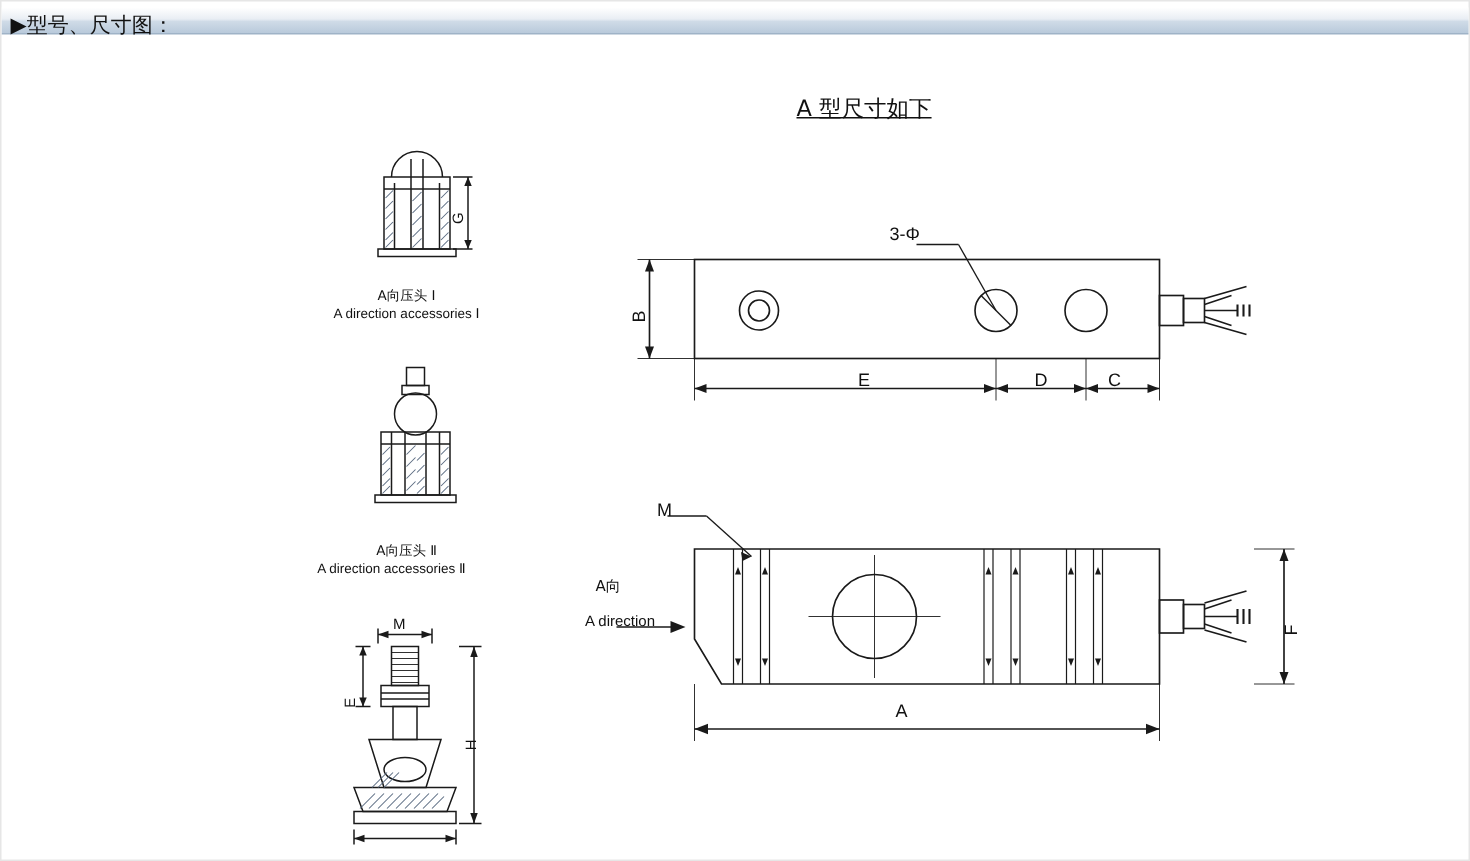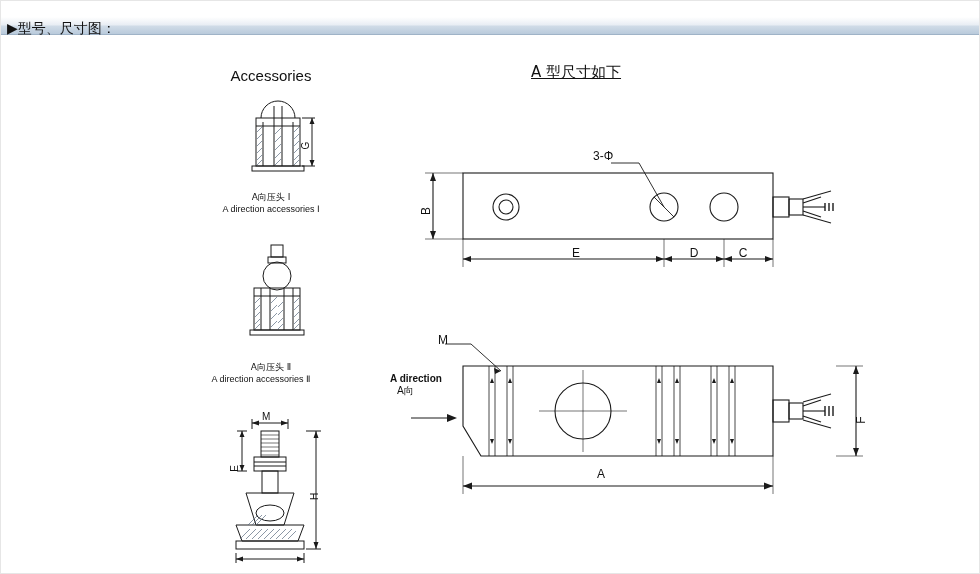--- a/index.html
+++ b/index.html
@@ -16,21 +16,21 @@
     height: 574px;
     background: #ffffff;
     overflow: hidden;
     border: 1px solid #e6e6e6;
     box-sizing: border-box;
   }
   
   #header-bar {
     position: absolute;
     left: 0;
-    top: 16px;
+    top: 4px;
     width: 980px;
     height: 18px;
     background: linear-gradient(to bottom, #ffffff 0%, #e9eef4 45%, #cfdbe7 55%, #b9cadb 100%);
     border-bottom: 1px solid #9fb3c7;
     box-sizing: border-box;
   }
   #header-title {
     position: absolute;
     left: 6px;
     top: 3px;
@@ -66,21 +66,20 @@
 </style>
 </head>
 <body>
 
 <div id="page">
 
   <div id="header-bar">
     <div id="header-title">▶型号、尺寸图：</div>
   </div>
 
-  <div class="lbl ctr" style="left:200px; top:66px; width:140px; font-size:15px;">Accessories</div>
 
   <div class="dwg" style="left:215px; top:95px;">
     <svg width="120" height="100" viewBox="0 0 120 100">
       <g stroke="#1a1a1a" fill="none" stroke-width="1">
 
         <path d="M45 22 A 17 17 0 0 1 79 22"></path>
 
         <rect x="40" y="22" width="44" height="48"></rect>
 
         <line x1="58" y1="10" x2="58" y2="70"></line>
@@ -375,17 +374,17 @@
         <line x1="52" y1="160" x2="362" y2="160"></line>
         <line x1="52" y1="130" x2="52" y2="168" stroke-width="0.6"></line>
         <line x1="362" y1="130" x2="362" y2="168" stroke-width="0.6"></line>
         <path d="M52 160 l9 -3.5 v7 z" fill="#1a1a1a" stroke="none"></path>
         <path d="M362 160 l-9 -3.5 v7 z" fill="#1a1a1a" stroke="none"></path>
       </g>
     </svg>
   </div>
   <div class="lbl" style="left:437px; top:332px;">M</div>
   <div class="lbl lbl-cn lbl-sm" style="left:396px; top:383px;">A向</div>
-  <div class="lbl lbl-sm" style="left:389px; top:372px;font-weight:bold;">A direction</div>
+  <div class="lbl lbl-sm" style="left:389px; top:408px;">A direction</div>
   <div class="lbl rot" style="left:856px; top:412px;">F</div>
   <div class="lbl ctr" style="left:585px; top:466px; width:30px;">A</div>
 
 </div>
 
 </body></html>

